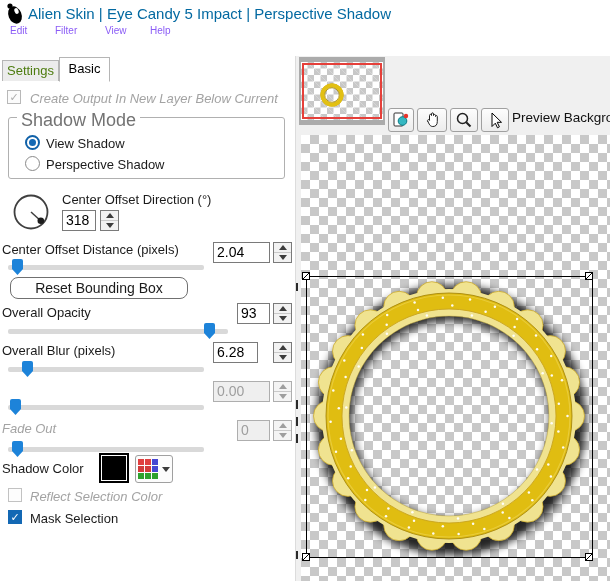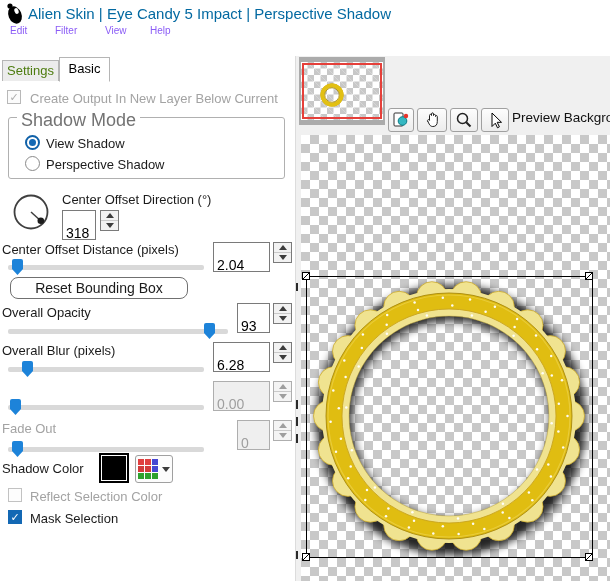--- a/index.html
+++ b/index.html
@@ -12,39 +12,39 @@
   .title-text{left:28px;top:5px;font-size:15px;color:#0369a1;}
   .menu-item{top:25px;font-size:10px;color:#8b5cf6;cursor:default;}
 
   
   .tab{font-size:13px;text-align:center;box-sizing:border-box;border:1px solid #b5b5b5;}
   .tab-inactive{left:2px;top:60px;width:57px;height:21px;line-height:20px;background:#ececec;border-bottom:none;color:#4d7c0f;}
   .tab-active{left:59px;top:57px;width:51px;height:25px;line-height:22px;background:#fff;border-bottom:1px solid #fff;z-index:3;color:#000;}
 
   
   .lbl{font-size:13px;color:#1b1b1b;}
-  .lbl.dis{color:#a3a3a3;}
+  .lbl.dis{color:#a3a3a3;font-style:italic;}
 
   
   .cb{width:14px;height:14px;box-sizing:border-box;border:1px solid #8a8a8a;background:#fff;text-align:center;}
   .cb.on{background:#1368b4;border-color:#1368b4;}
   .cb.on::after{content:"✓";color:#fff;font-size:11px;line-height:13px;display:block;}
   .cb.dison{background:#fbfbfb;border-color:#b8b8b8;}
   .cb.dison::after{content:"✓";color:#ababab;font-size:11px;line-height:13px;display:block;}
   .cb.disoff{background:#fdfdfd;border-color:#c2c2c2;}
   .radio{width:15px;height:15px;box-sizing:border-box;border:1px solid #8a8a8a;border-radius:50%;background:#fff;}
   .radio.on{border:2px solid #1061a8;}
   .radio.on::after{content:"";display:block;width:7px;height:7px;border-radius:50%;background:#1368b4;margin:2px auto;}
 
   
   .groupbox{left:8px;top:117px;width:277px;height:62px;border:1px solid #b0b0b0;border-radius:3px;box-sizing:border-box;}
   .legend{position:absolute;left:8px;top:-8px;background:#fff;padding:0 4px;font-size:18px;color:#737373;}
 
   
-  .spinbox{box-sizing:border-box;height:21px;border:1px solid #7a7a7a;background:#fff;font-size:14px;color:#000;padding:14px 3px;line-height:17px;overflow:hidden;}
+  .spinbox{box-sizing:border-box;height:21px;border:1px solid #7a7a7a;background:#fff;font-size:14px;color:#000;padding:1px 3px;line-height:17px;overflow:hidden;}
   .spinbox.dis{background:#efefef;color:#9e9e9e;border-color:#aeaeae;}
   .spinbtns{box-sizing:border-box;width:19px;height:21px;border:1px solid #7a7a7a;background:#f2f2f2;}
   .spinbtns.dis{border-color:#aeaeae;background:#f4f4f4;}
   .sb{height:9px;display:flex;align-items:center;justify-content:center;}
   .sb.up{border-bottom:1px solid #c9c9c9;}
   .tri-up{width:0;height:0;border-left:4px solid transparent;border-right:4px solid transparent;border-bottom:5px solid #3c3c3c;}
   .tri-dn{width:0;height:0;border-left:4px solid transparent;border-right:4px solid transparent;border-top:5px solid #3c3c3c;}
   .dis .tri-up{border-bottom-color:#9e9e9e;}
   .dis .tri-dn{border-top-color:#9e9e9e;}
 
@@ -308,21 +308,21 @@
     <div class="sb">
         <i class="tri-dn"></i>
       </div>
   </div>
   <div class="abs slider" style="left:8px;top:323px;width:220px">
     <div class="track"></div>
     <div class="thumb" style="left:196px"></div>
   </div>
 
   <div class="abs lbl nowrap" style="left:2px;top:343px">Overall Blur (pixels)</div>
-  <div class="abs spinbox" style="left:213px;top:342px;width:57px">6.28</div>
+  <div class="abs spinbox" style="left:213px;top:342px;width:45px">6.28</div>
   <div class="abs spinbtns" style="left:273px;top:342px">
     <div class="sb up">
         <i class="tri-up"></i>
       </div>
     <div class="sb">
         <i class="tri-dn"></i>
       </div>
   </div>
   <div class="abs slider" style="left:8px;top:361px;width:196px">
     <div class="track"></div>

